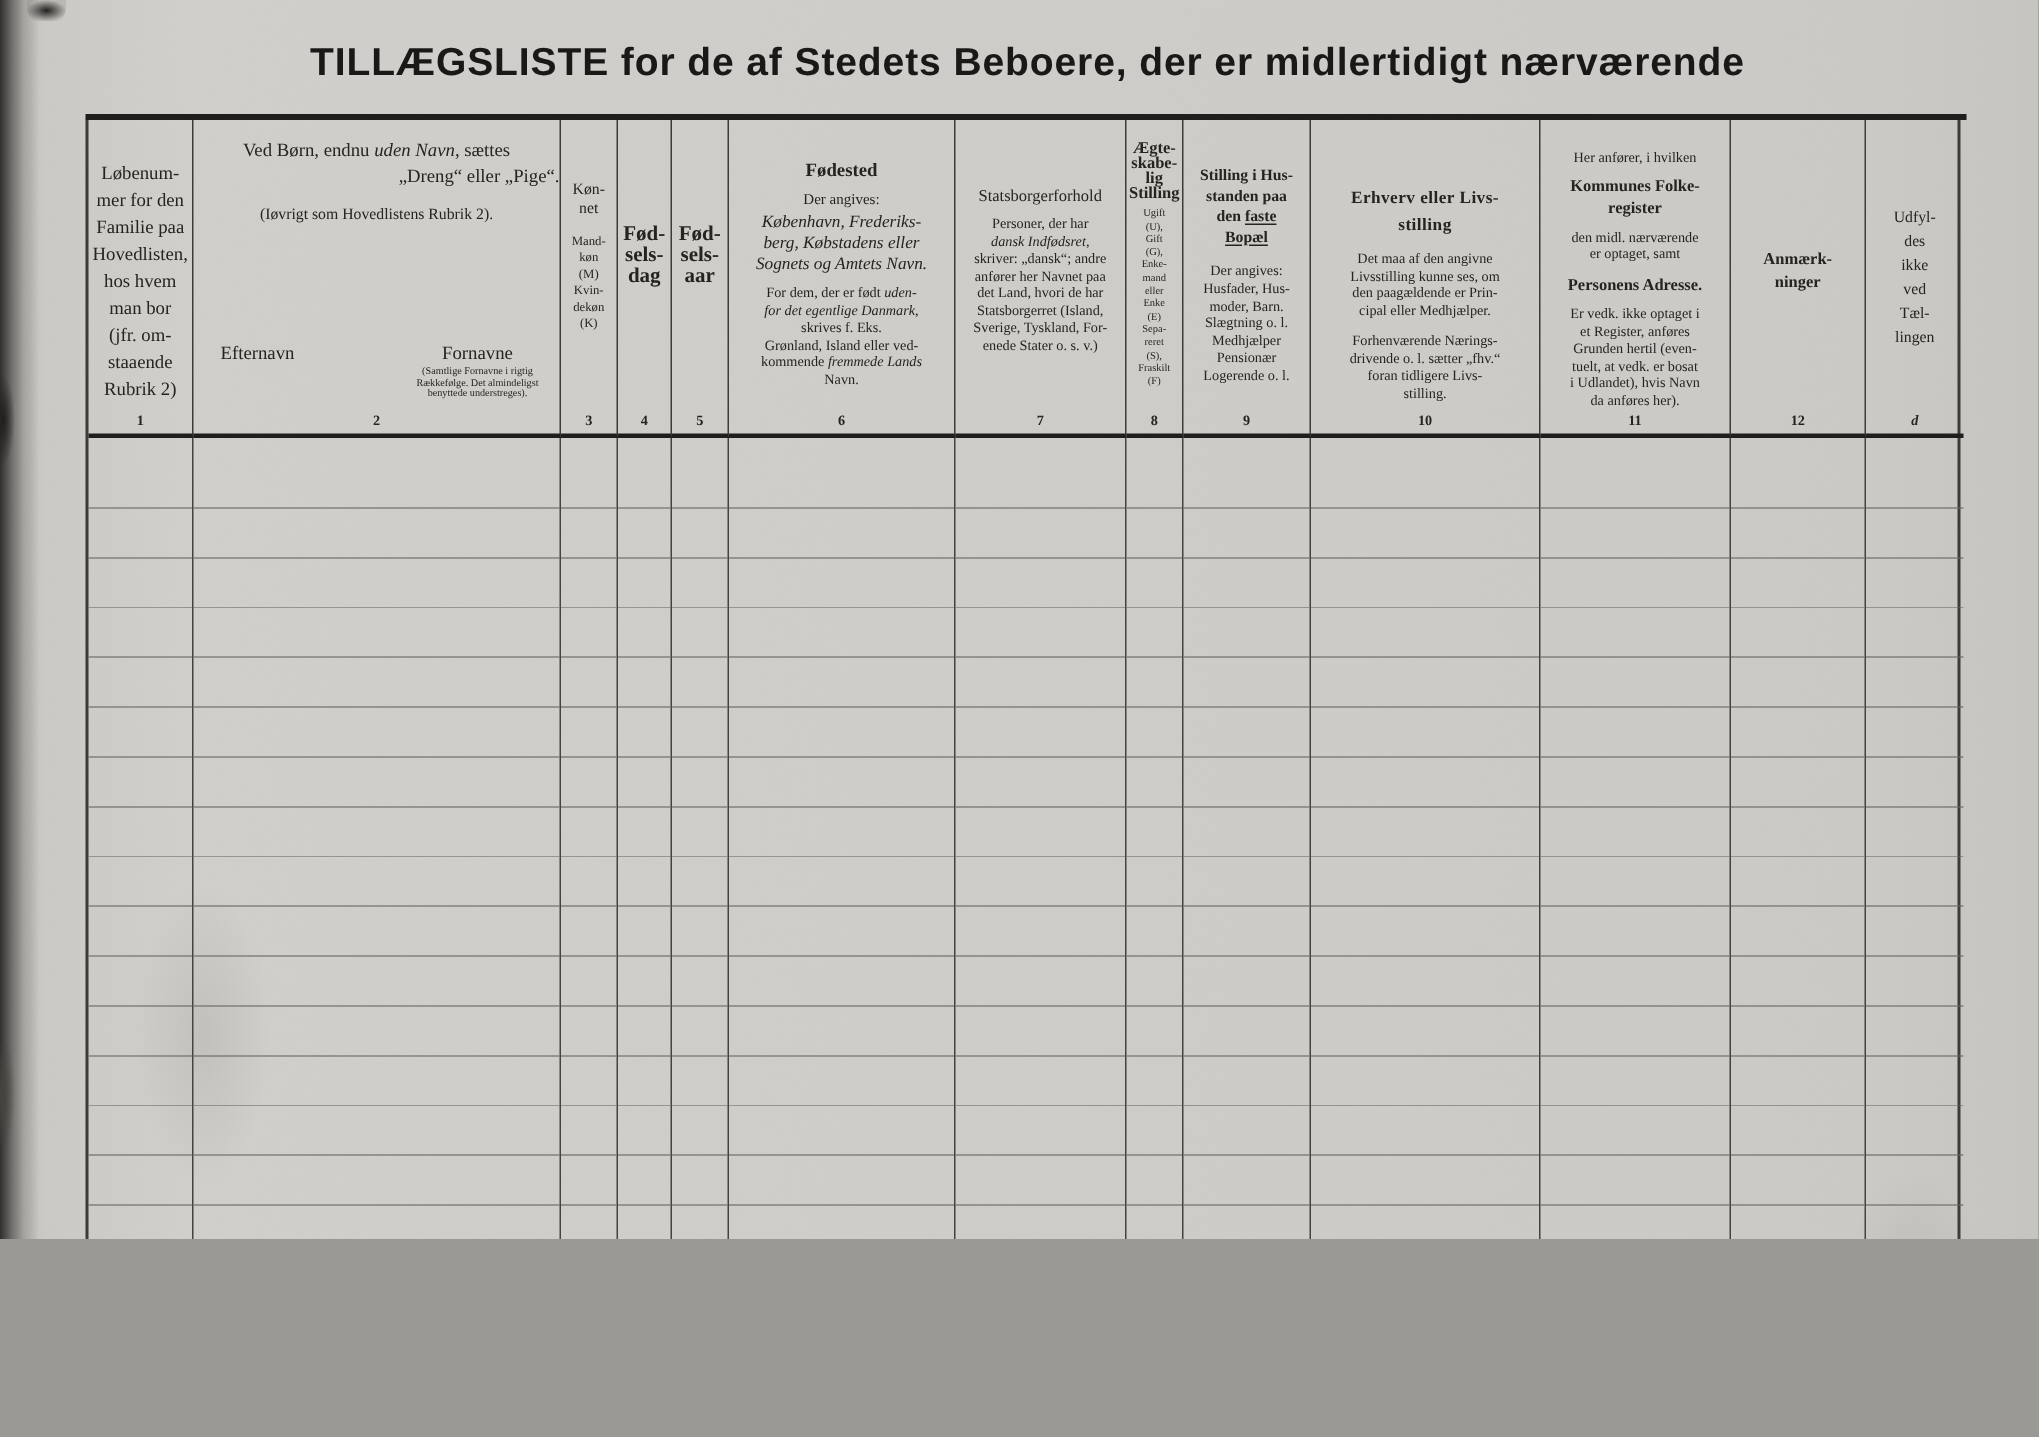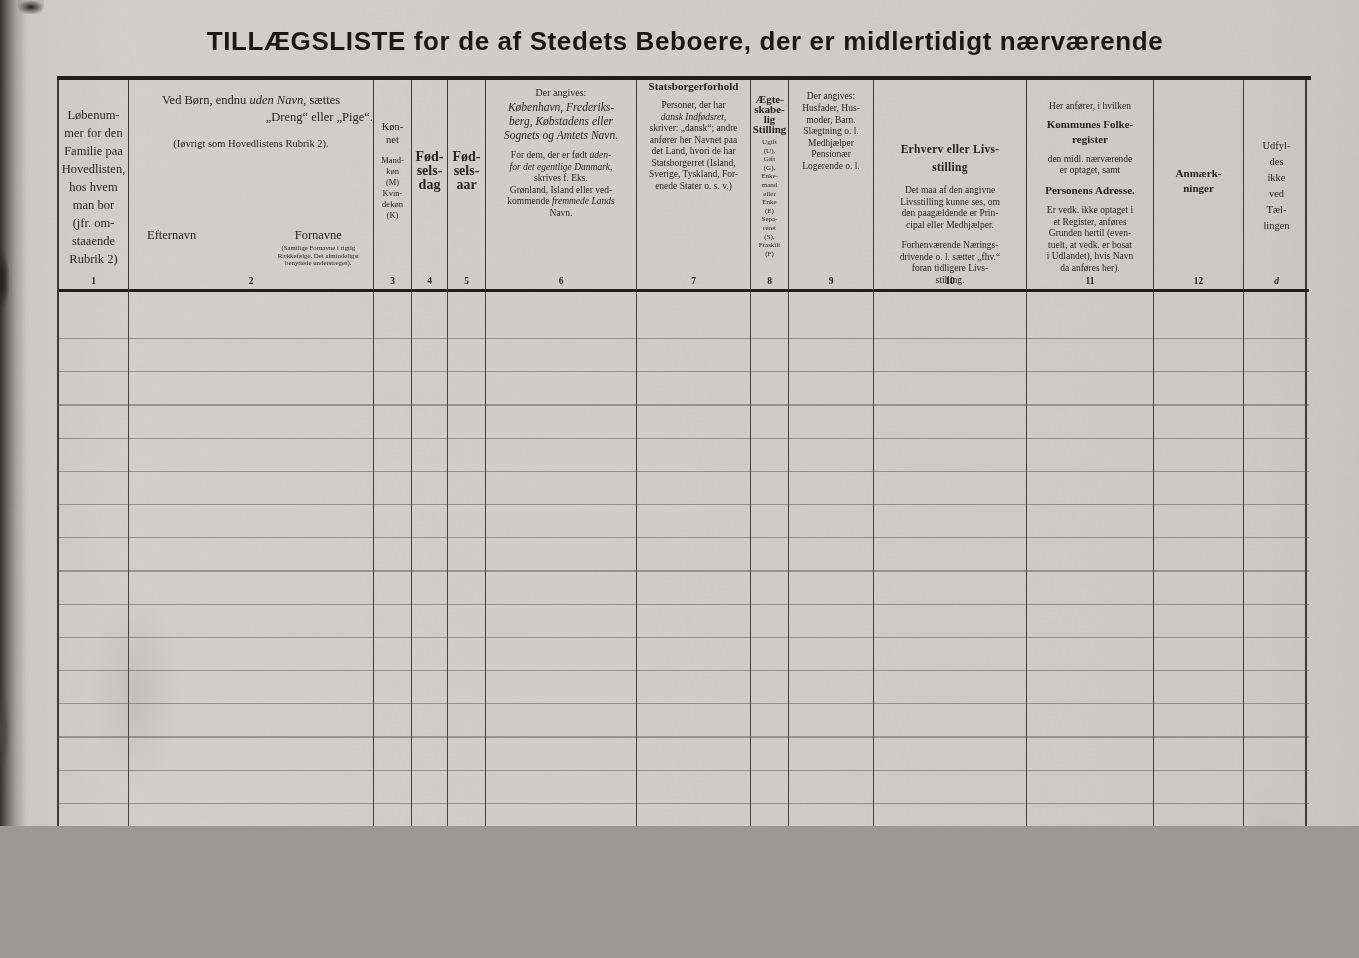--- a/index.html
+++ b/index.html
@@ -59,28 +59,28 @@
   .h2-names{position:absolute;left:0;right:0;bottom:22px;display:flex;justify-content:space-between;
     padding:0 14px 0 18px;font-size:12.5px;}
   .h2-fine{font-size:6.8px;line-height:7.6px;text-align:center;margin-top:1px;}
   .h3-title{padding-top:40px;font-size:10.5px;font-weight:normal;line-height:13px;}
   .h3-sub{margin-top:9px;font-size:8.5px;line-height:11px;}
   .h45-title{padding-top:70px;font-size:14px;font-weight:bold;line-height:14px;}
   .h6-title{padding-top:26px;font-size:12.5px;font-weight:bold;}
   .h6-l1{margin-top:7px;font-size:10px;}
   .h6-it{margin-top:2px;font-size:11.5px;font-style:italic;line-height:14px;}
   .h6-para{margin-top:8px;font-size:9.5px;line-height:11.5px;}
-  .h7-title{font-size:11px;font-weight:bold;}
+  .h7-title{padding-top:45px;font-size:11px;font-weight:normal;}
   .h7-para{margin-top:8px;font-size:9.5px;line-height:11.5px;}
   .h8-title{padding-top:14px;font-size:11px;font-weight:bold;line-height:10px;}
   .h8-sub{margin-top:4px;font-size:7px;line-height:8.6px;}
   .h9-title{padding-top:31px;font-size:10.5px;font-weight:bold;line-height:13.5px;}
   .h9-l1{margin-top:11px;font-size:9.5px;}
   .h9-sub{margin-top:2px;font-size:9.5px;line-height:11.5px;}
-  .h10-title{padding-top:24px;font-size:11.5px;font-weight:bold;line-height:18px;letter-spacing:.3px;margin-top:36px;}
+  .h10-title{padding-top:43px;font-size:11.5px;font-weight:bold;line-height:18px;letter-spacing:.3px;}
   .h10-para{margin-top:9px;font-size:9.5px;line-height:11.5px;}
   .h11-intro{padding-top:21px;font-size:9.5px;}
   .h11-t1{margin-top:6px;font-size:11px;font-weight:bold;line-height:15px;}
   .h11-mid{margin-top:7px;font-size:9.5px;line-height:11px;}
   .h11-t2{margin-top:8px;font-size:11px;font-weight:bold;}
   .h11-para{margin-top:9px;font-size:9.5px;line-height:11.5px;}
   .h12-title{padding-top:86px;font-size:11px;font-weight:bold;line-height:15px;}
   .hd-title{padding-top:58px;font-size:10.5px;line-height:16px;}
   .hd .colnum{font-style:italic;}
 </style>
@@ -148,20 +148,21 @@
     </div>
 
     <div class="hc">
       <div class="h45-title pre">Fød-
 sels-
 aar</div>
       <div class="colnum">5</div>
     </div>
 
     <div class="hc">
+      <div class="h6-title">Fødested</div>
       <div class="h6-l1">Der angives:</div>
       <div class="h6-it pre">København, Frederiks-
 berg, Købstadens eller
 Sognets og Amtets Navn.</div>
       <div class="h6-para pre"><span>For dem, der er født </span><i>uden-
 for det egentlige Danmark</i><span>,
 skrives f. Eks.
 Grønland, Island eller ved-
 kommende </span><i>fremmede Lands</i><span>
 Navn.</span></div>
@@ -197,20 +198,24 @@
 (E)
 Sepa-
 reret
 (S),
 Fraskilt
 (F)</div>
       <div class="colnum">8</div>
     </div>
 
     <div class="hc">
+      <div class="h9-title pre"><span>Stilling i Hus-
+standen paa
+den </span><span class="u">faste</span><span>
+</span><span class="u">Bopæl</span></div>
       <div class="h9-l1">Der angives:</div>
       <div class="h9-sub pre">Husfader, Hus-
 moder, Barn.
 Slægtning o. l.
 Medhjælper
 Pensionær
 Logerende o. l.</div>
       <div class="colnum">9</div>
     </div>
 

